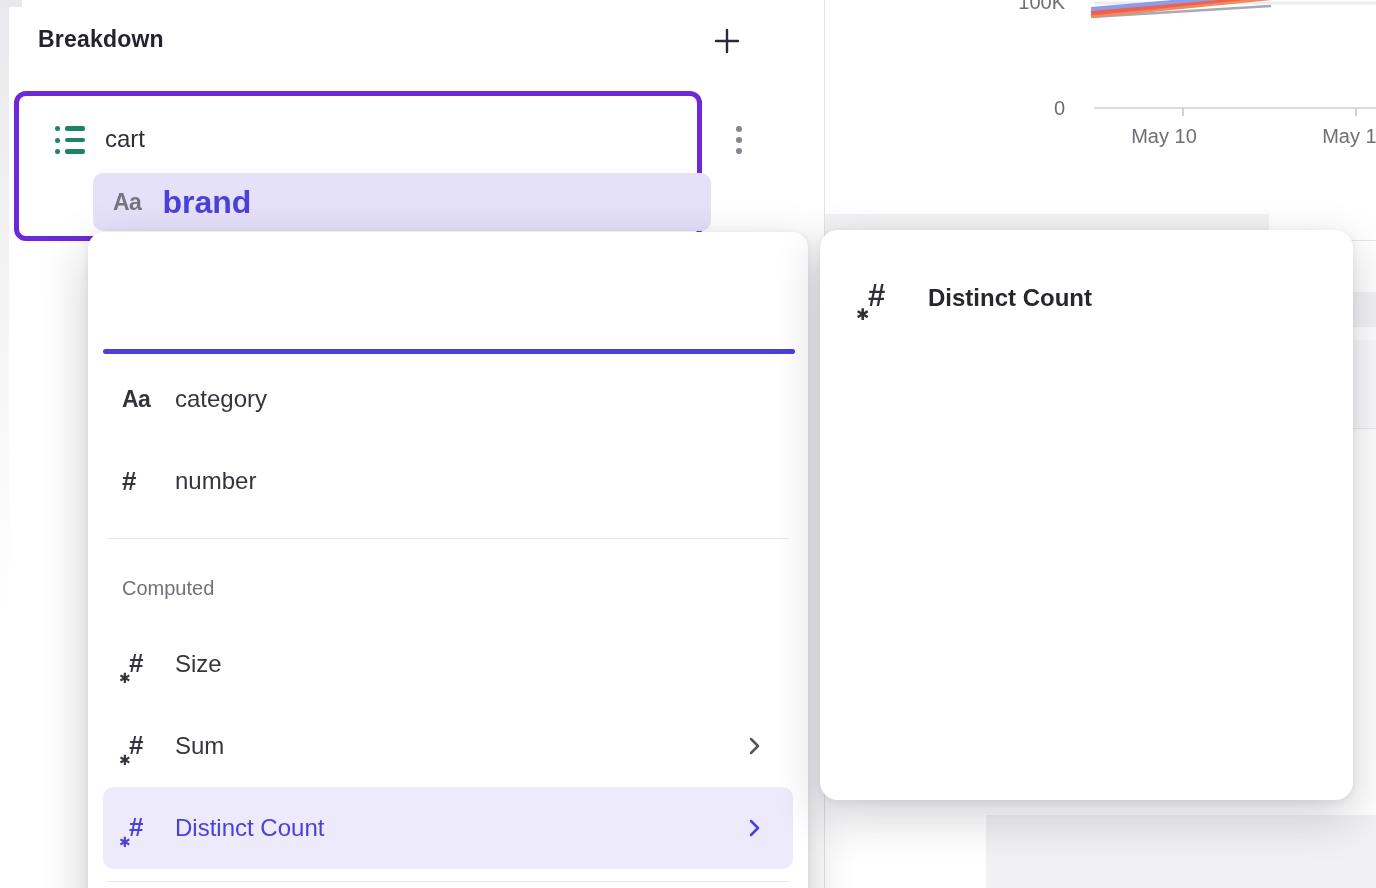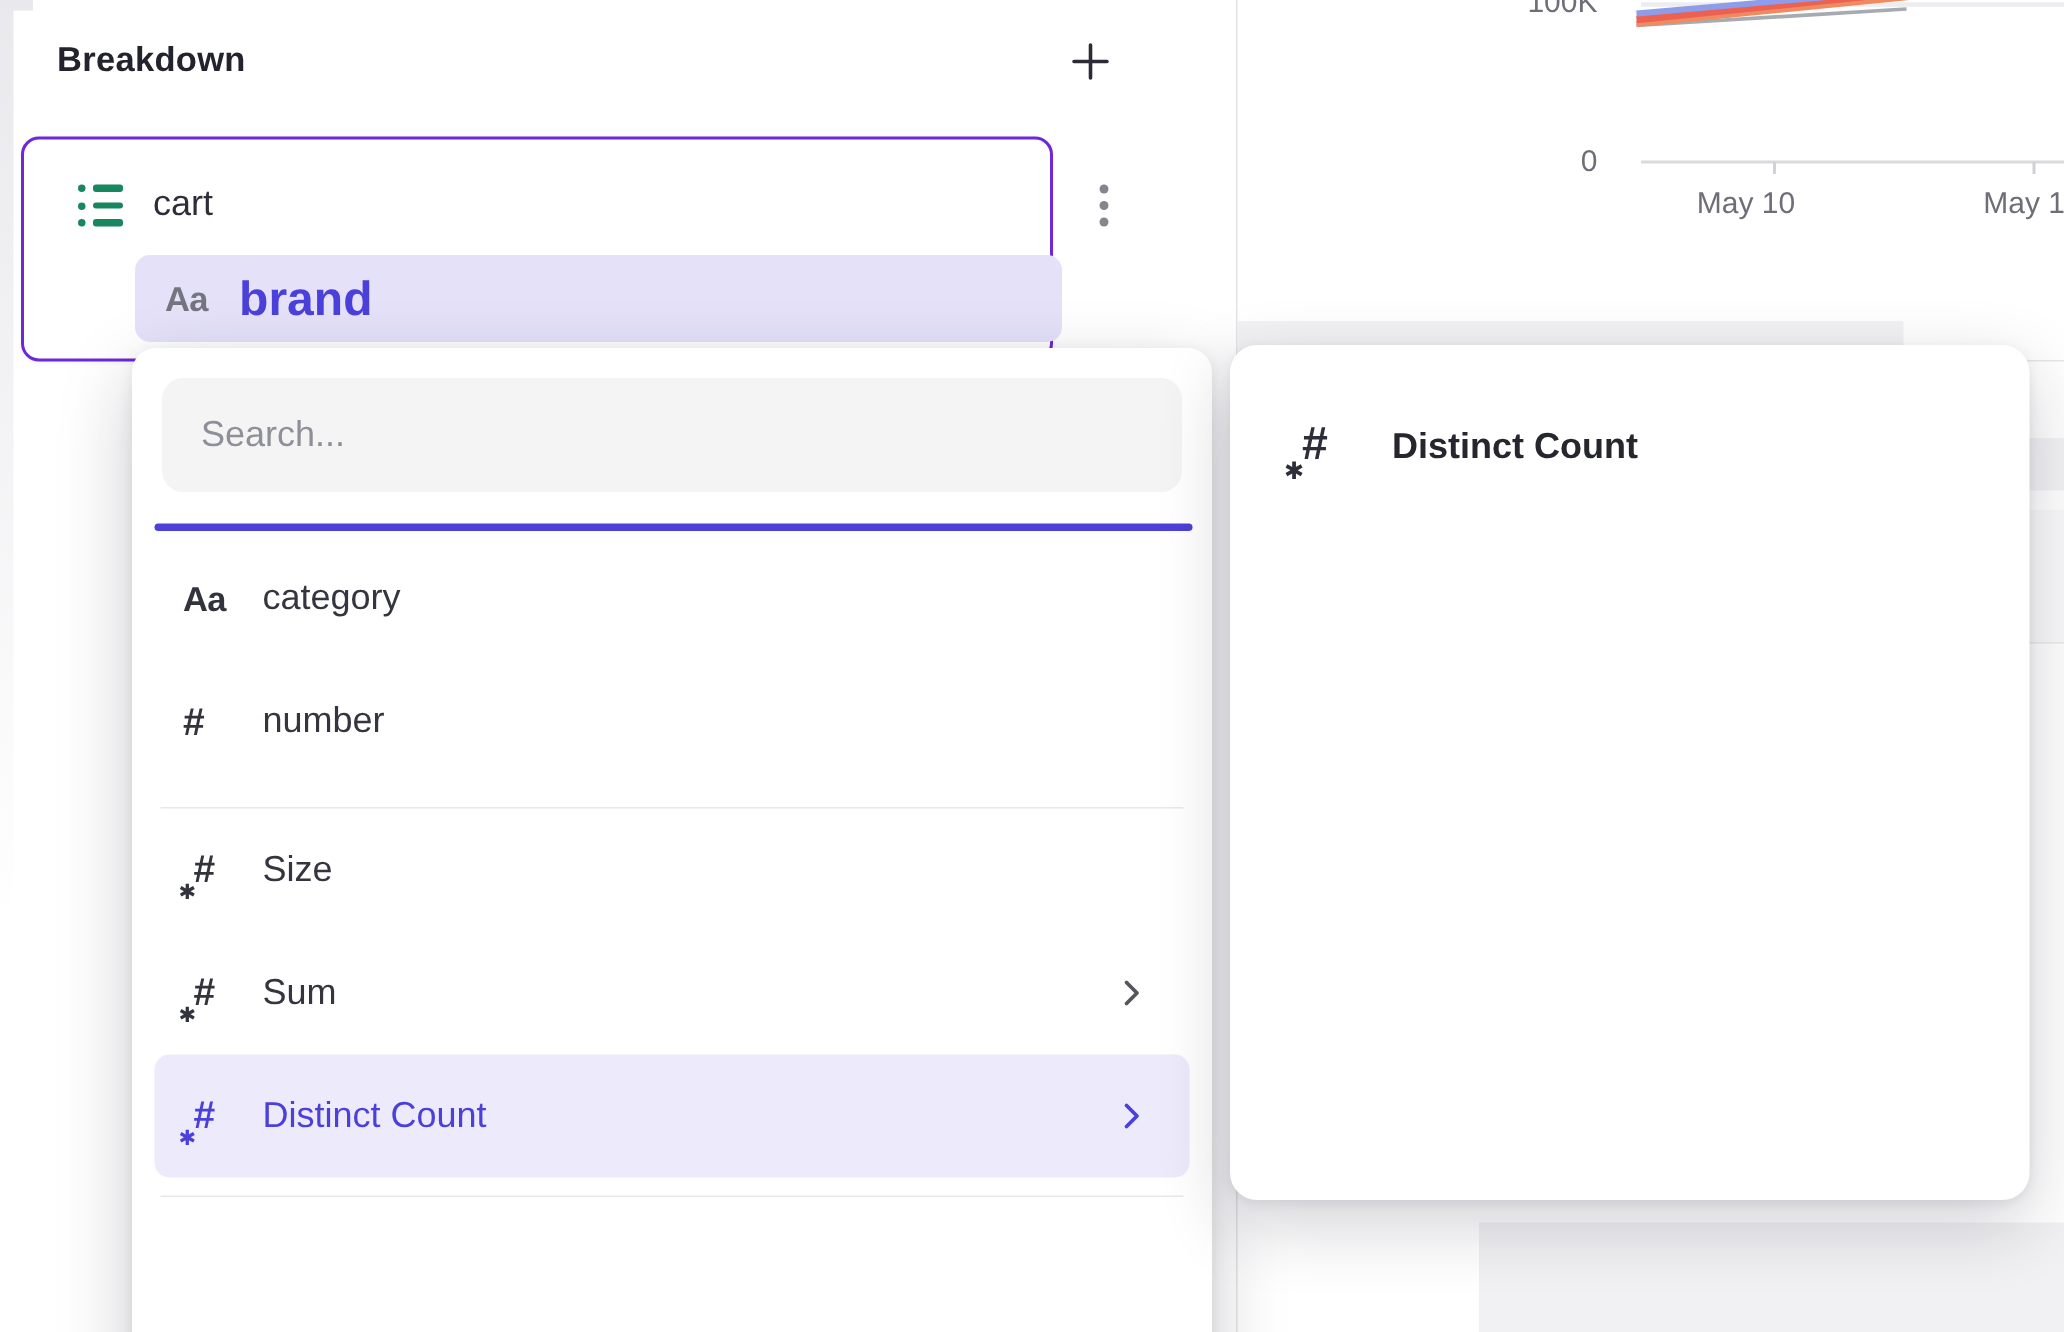--- a/index.html
+++ b/index.html
@@ -47,21 +47,21 @@
     position:absolute; left:38px; top:26px;
     font-size:23px; font-weight:700; color:#23232e; letter-spacing:.2px;
   }
   .add-btn {
     position:absolute; left:709px; top:23px; width:36px; height:36px;
     display:flex; align-items:center; justify-content:center;
     background:none; border:none; cursor:pointer; color:#2b2b38;
   }
   .cart-card {
     position:absolute; left:14px; top:91px; width:688px; height:150px;
-    background:#fff; border:2px solid #6d28d9; border-radius:12px;
+    background:#fff; border:5px solid #6d28d9; border-radius:12px;
     box-shadow:0 1px 3px rgba(30,30,50,.05);
   }
   .list-icon { position:absolute; left:36px; top:30px; width:30px; height:28px;
     display:flex; flex-direction:column; justify-content:space-between; }
   .list-icon .li-row { display:flex; align-items:center; gap:5px; }
   .list-icon .li-dot { width:5px; height:5px; border-radius:50%; background:#18865f; }
   .list-icon .li-bar { width:20px; height:4.5px; border-radius:2px; background:#18865f; }
   .cart-label { position:absolute; left:86px; top:29px; font-size:24px; font-weight:500; color:#2e2e3a; }
   .kebab-btn {
     position:absolute; left:701px; top:22px; width:38px; height:44px;
@@ -201,37 +201,37 @@
           <i></i>
       </button>
       <div class="brand-pill">
         <span class="aa-glyph">Aa</span>
         <span class="brand-label">brand</span>
       </div>
     </div>
   </div>
 
   <div class="dropdown">
-    <input class="search-input" type="text" placeholder="Search..." style="">
     <div class="scroll-underline"></div>
 
     <div class="prop-list">
 
       <div class="prop-row">
         <span class="row-icon aa">Aa</span>
         <span class="row-label">category</span>
       </div>
 
       <div class="prop-row">
         <span class="row-icon num">#</span>
         <span class="row-label">number</span>
       </div>
 
       <div class="list-divider"></div>
 
+      <div class="section-label">Computed</div>
 
       <div class="prop-row">
         <span class="row-icon computed-icon">
           <i class="star">✱</i>
           <i class="hash">#</i>
         </span>
         <span class="row-label">Size</span>
       </div>
 
       <div class="prop-row">

